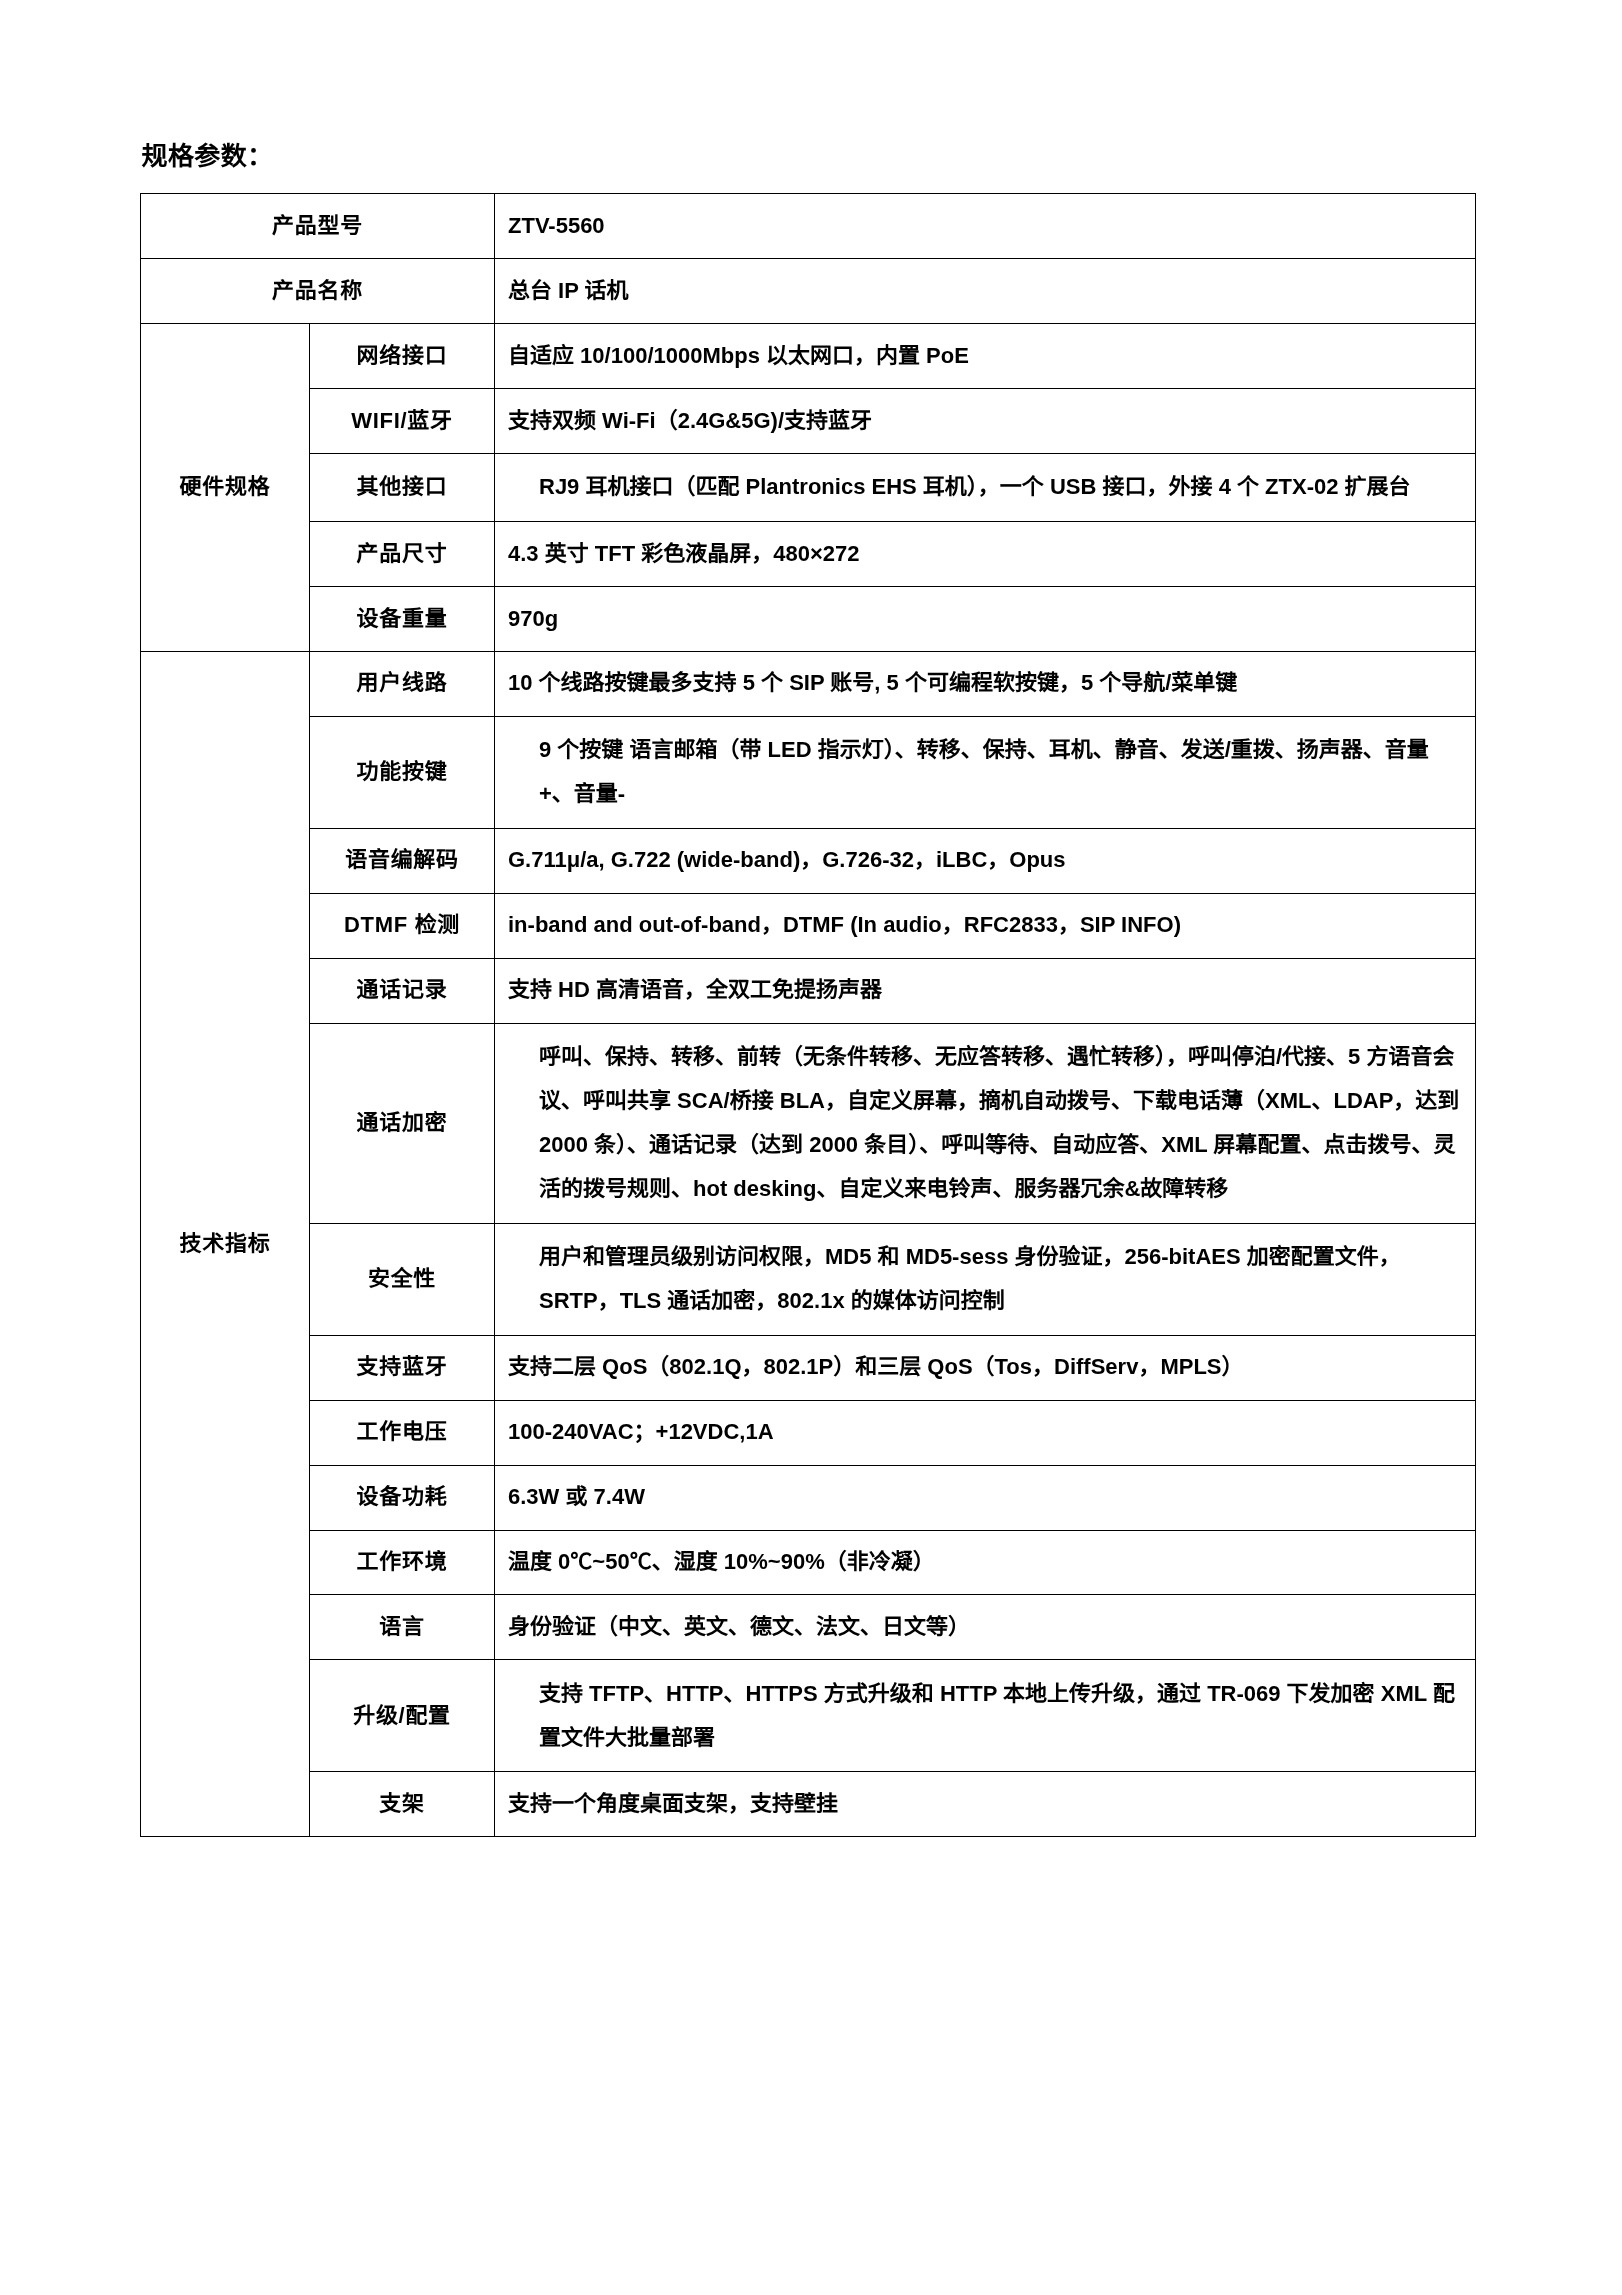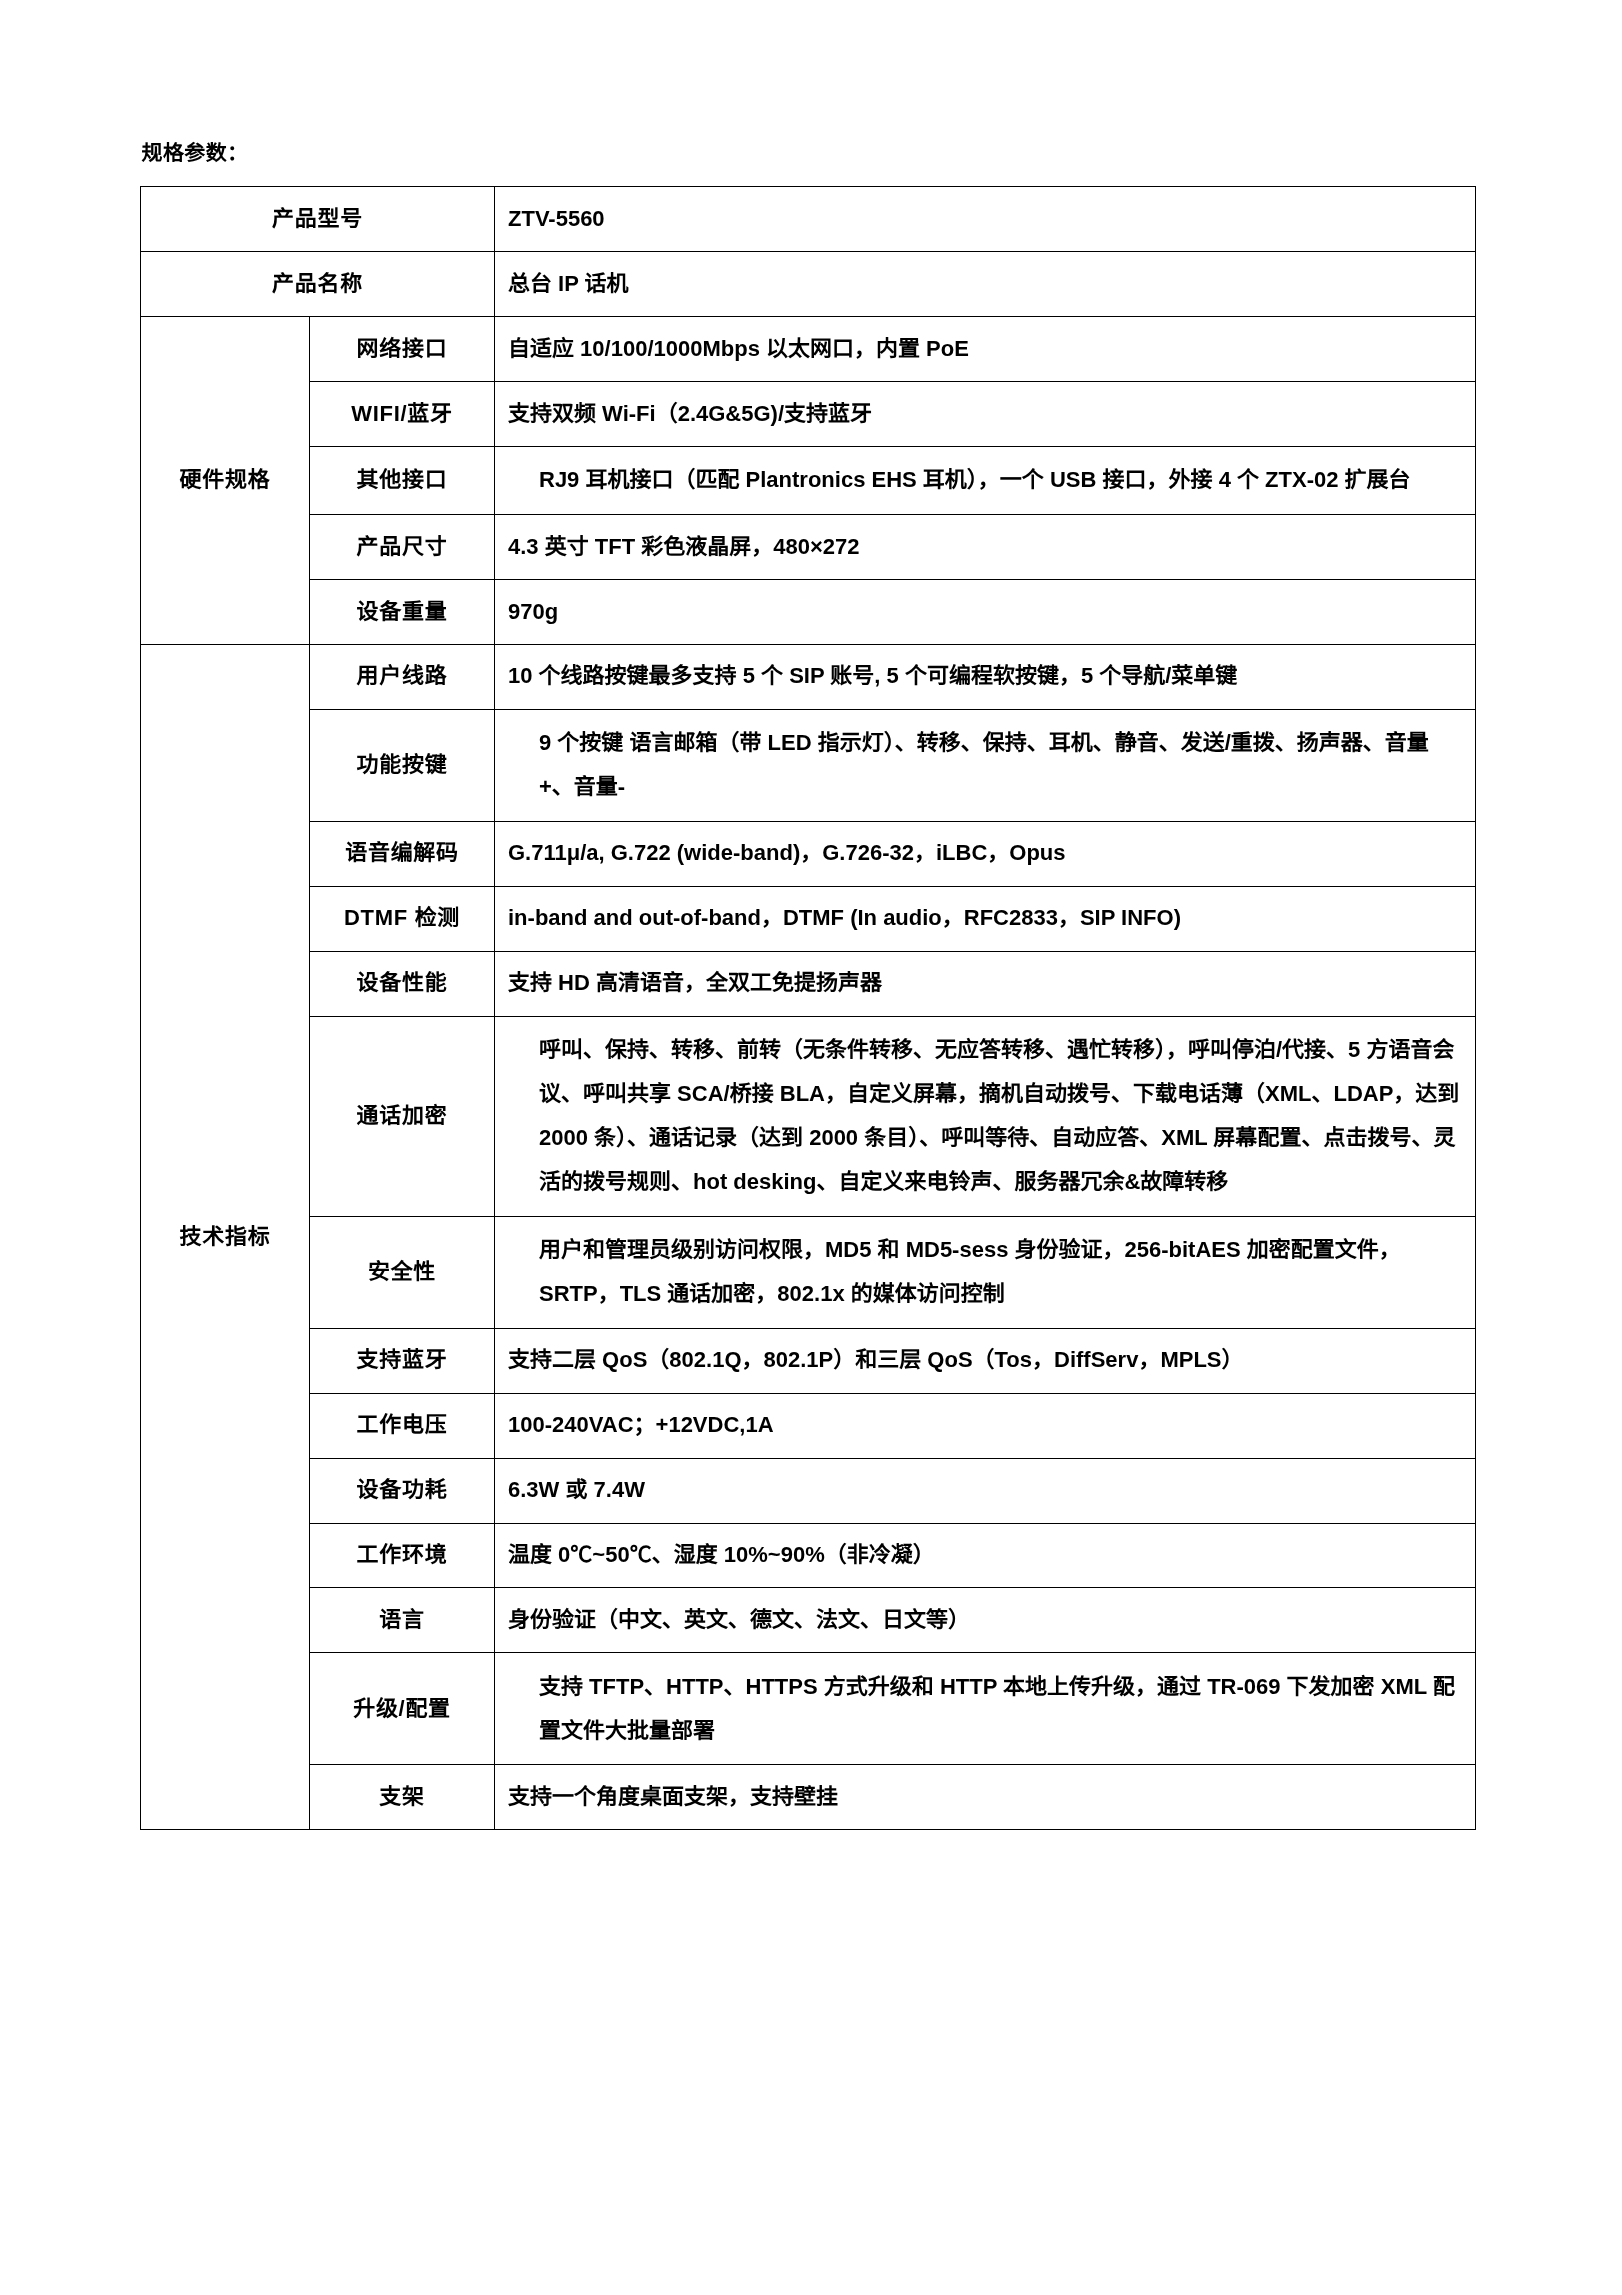--- a/index.html
+++ b/index.html
@@ -15,21 +15,21 @@
     -webkit-font-smoothing: antialiased;
   }
   .page {
     position: relative;
     width: 1623px;
     height: 2295px;
     box-sizing: border-box;
     padding: 138px 145px 0 140px;
   }
   .doc-title {
-    font-size: 21px;
+    font-size: 26px;
     font-weight: 700;
     letter-spacing: 0.4px;
     margin: 0 0 19px 1.5px;
     line-height: 1.4;
   }
   table.spec {
     border-collapse: collapse;
     width: 1336px;
     table-layout: fixed;
     border: 1.5px solid #000;
@@ -129,21 +129,21 @@
       </tr>
       <tr>
         <td class="sub">语音编解码</td>
         <td class="val">G.711μ/a, G.722 (wide-band)，G.726-32，iLBC，Opus</td>
       </tr>
       <tr>
         <td class="sub">DTMF 检测</td>
         <td class="val">in-band and out-of-band，DTMF (In audio，RFC2833，SIP INFO)</td>
       </tr>
       <tr>
-        <td class="sub">设备性能</td>
+        <td class="sub">通话记录</td>
         <td class="val">支持 HD 高清语音，全双工免提扬声器</td>
       </tr>
       <tr>
         <td class="sub">通话加密</td>
         <td class="val multiline">呼叫、保持、转移、前转（无条件转移、无应答转移、遇忙转移），呼叫停泊/代接、5 方语音会议、呼叫共享 SCA/桥接 BLA，自定义屏幕，摘机自动拨号、下载电话薄（XML、LDAP，达到 2000 条）、通话记录（达到 2000 条目）、呼叫等待、自动应答、XML 屏幕配置、点击拨号、灵活的拨号规则、hot desking、自定义来电铃声、服务器冗余&amp;故障转移</td>
       </tr>
       <tr>
         <td class="sub">安全性</td>
         <td class="val multiline">用户和管理员级别访问权限，MD5 和 MD5-sess 身份验证，256-bitAES 加密配置文件，SRTP，TLS 通话加密，802.1x 的媒体访问控制</td>
       </tr>

